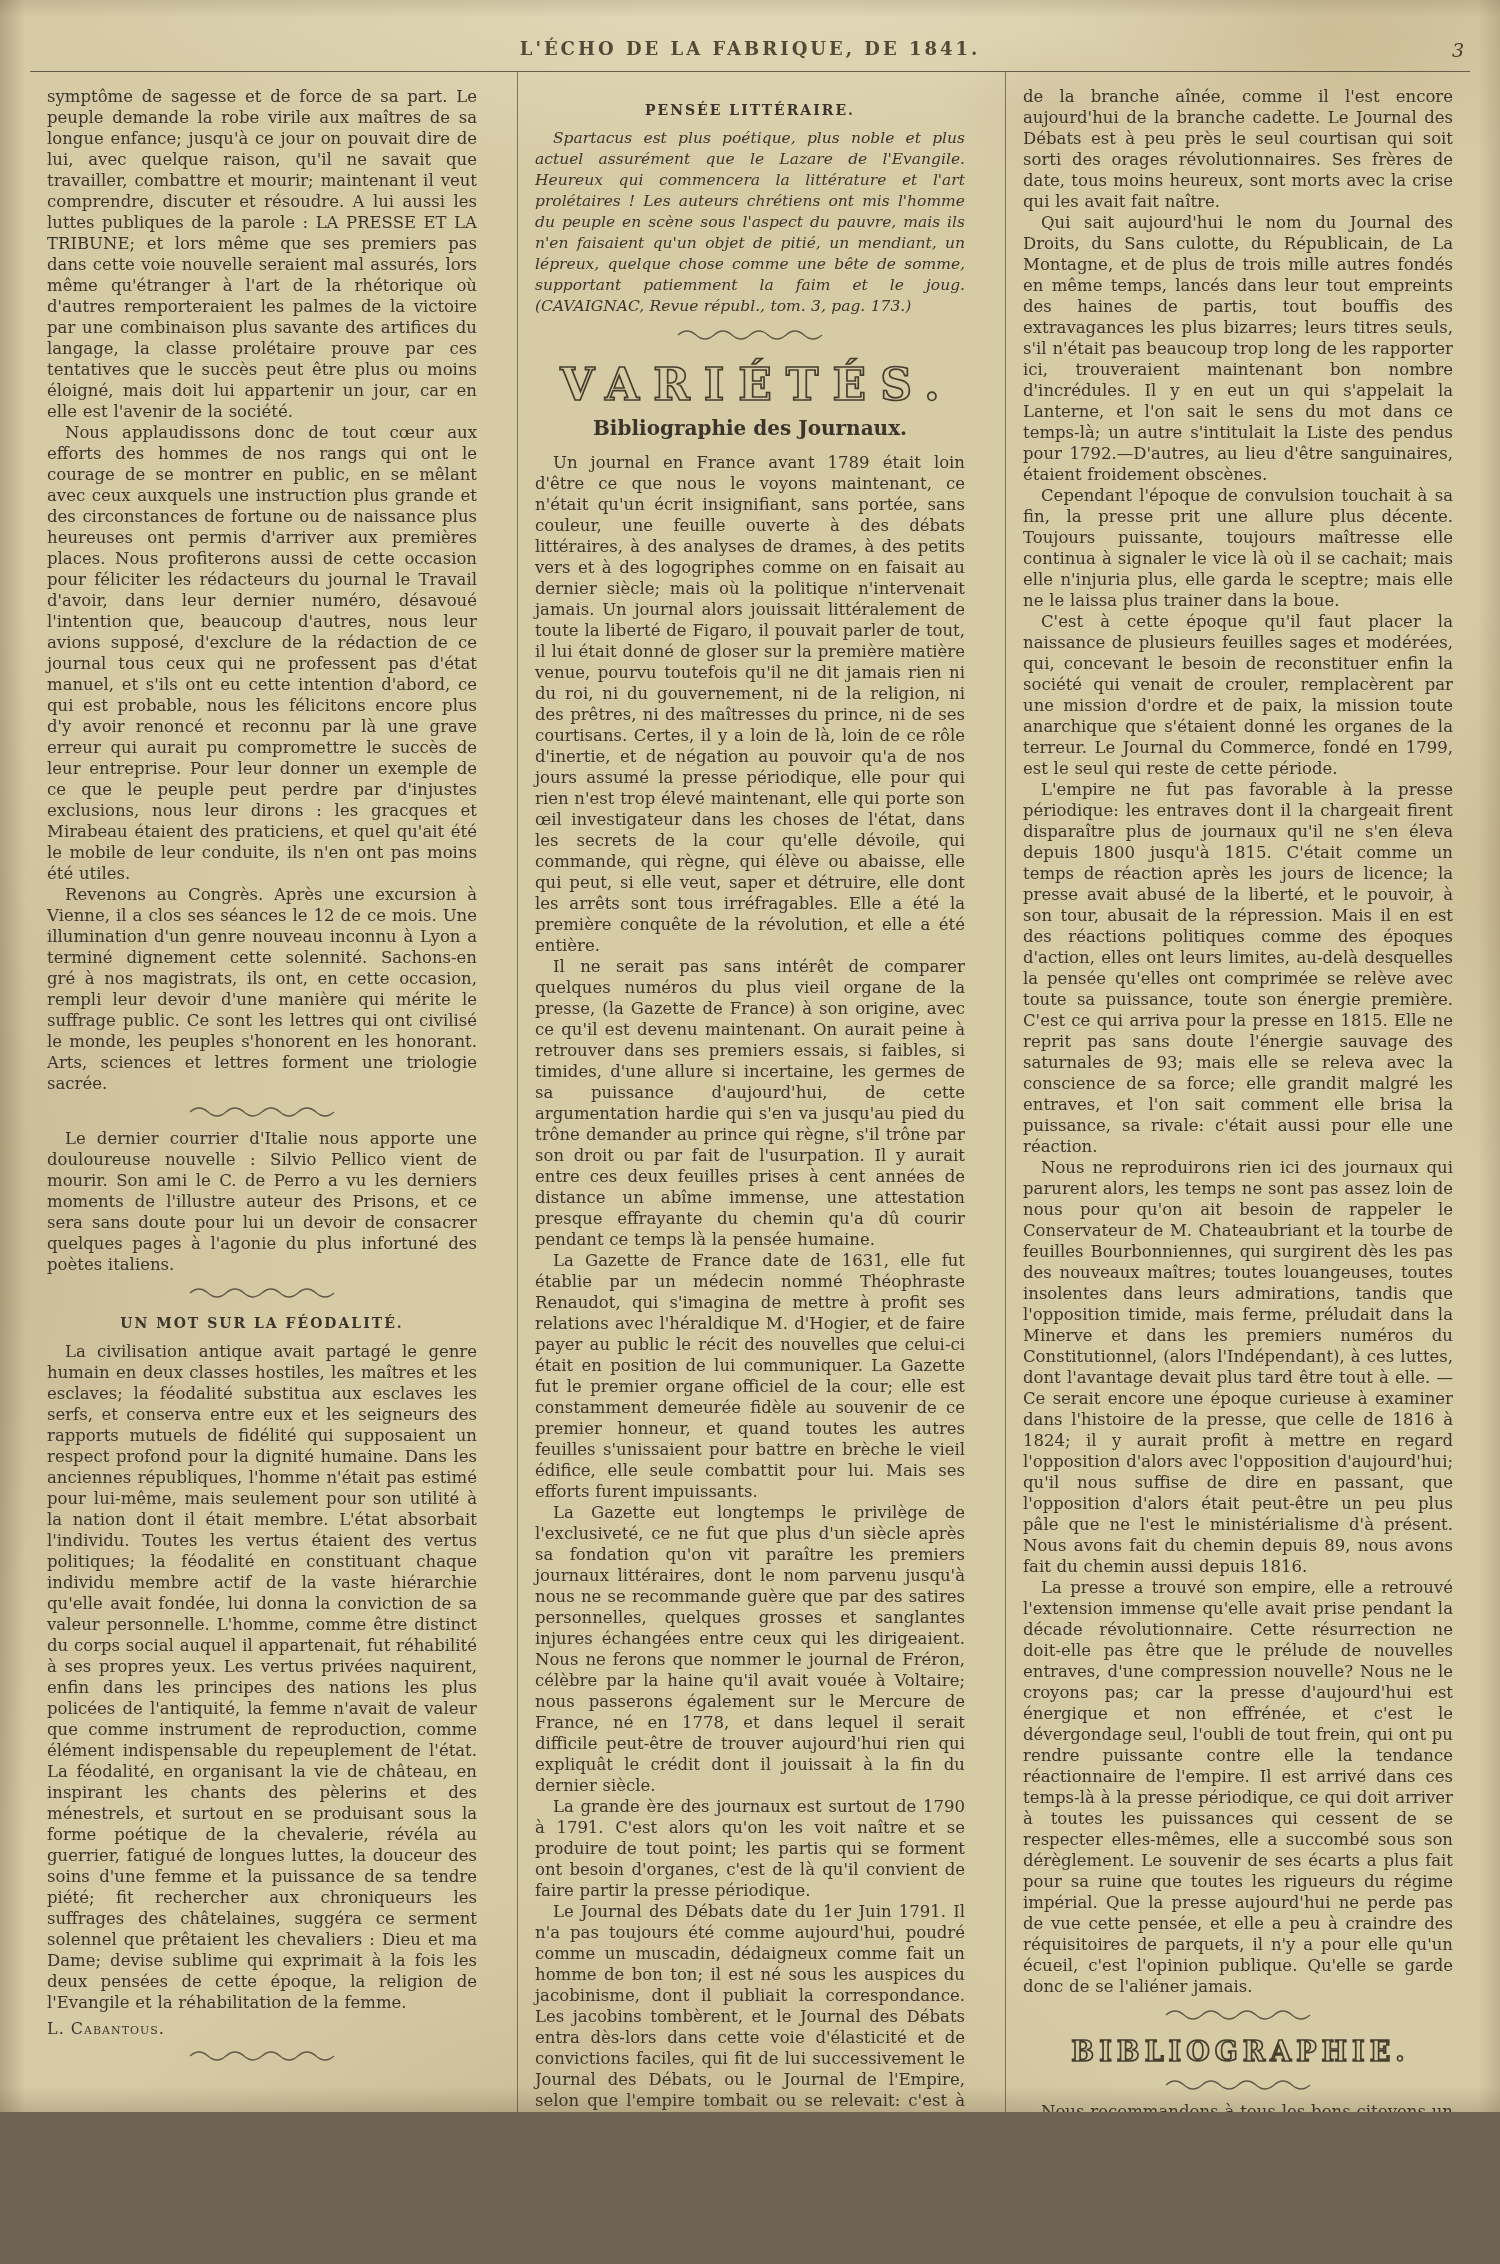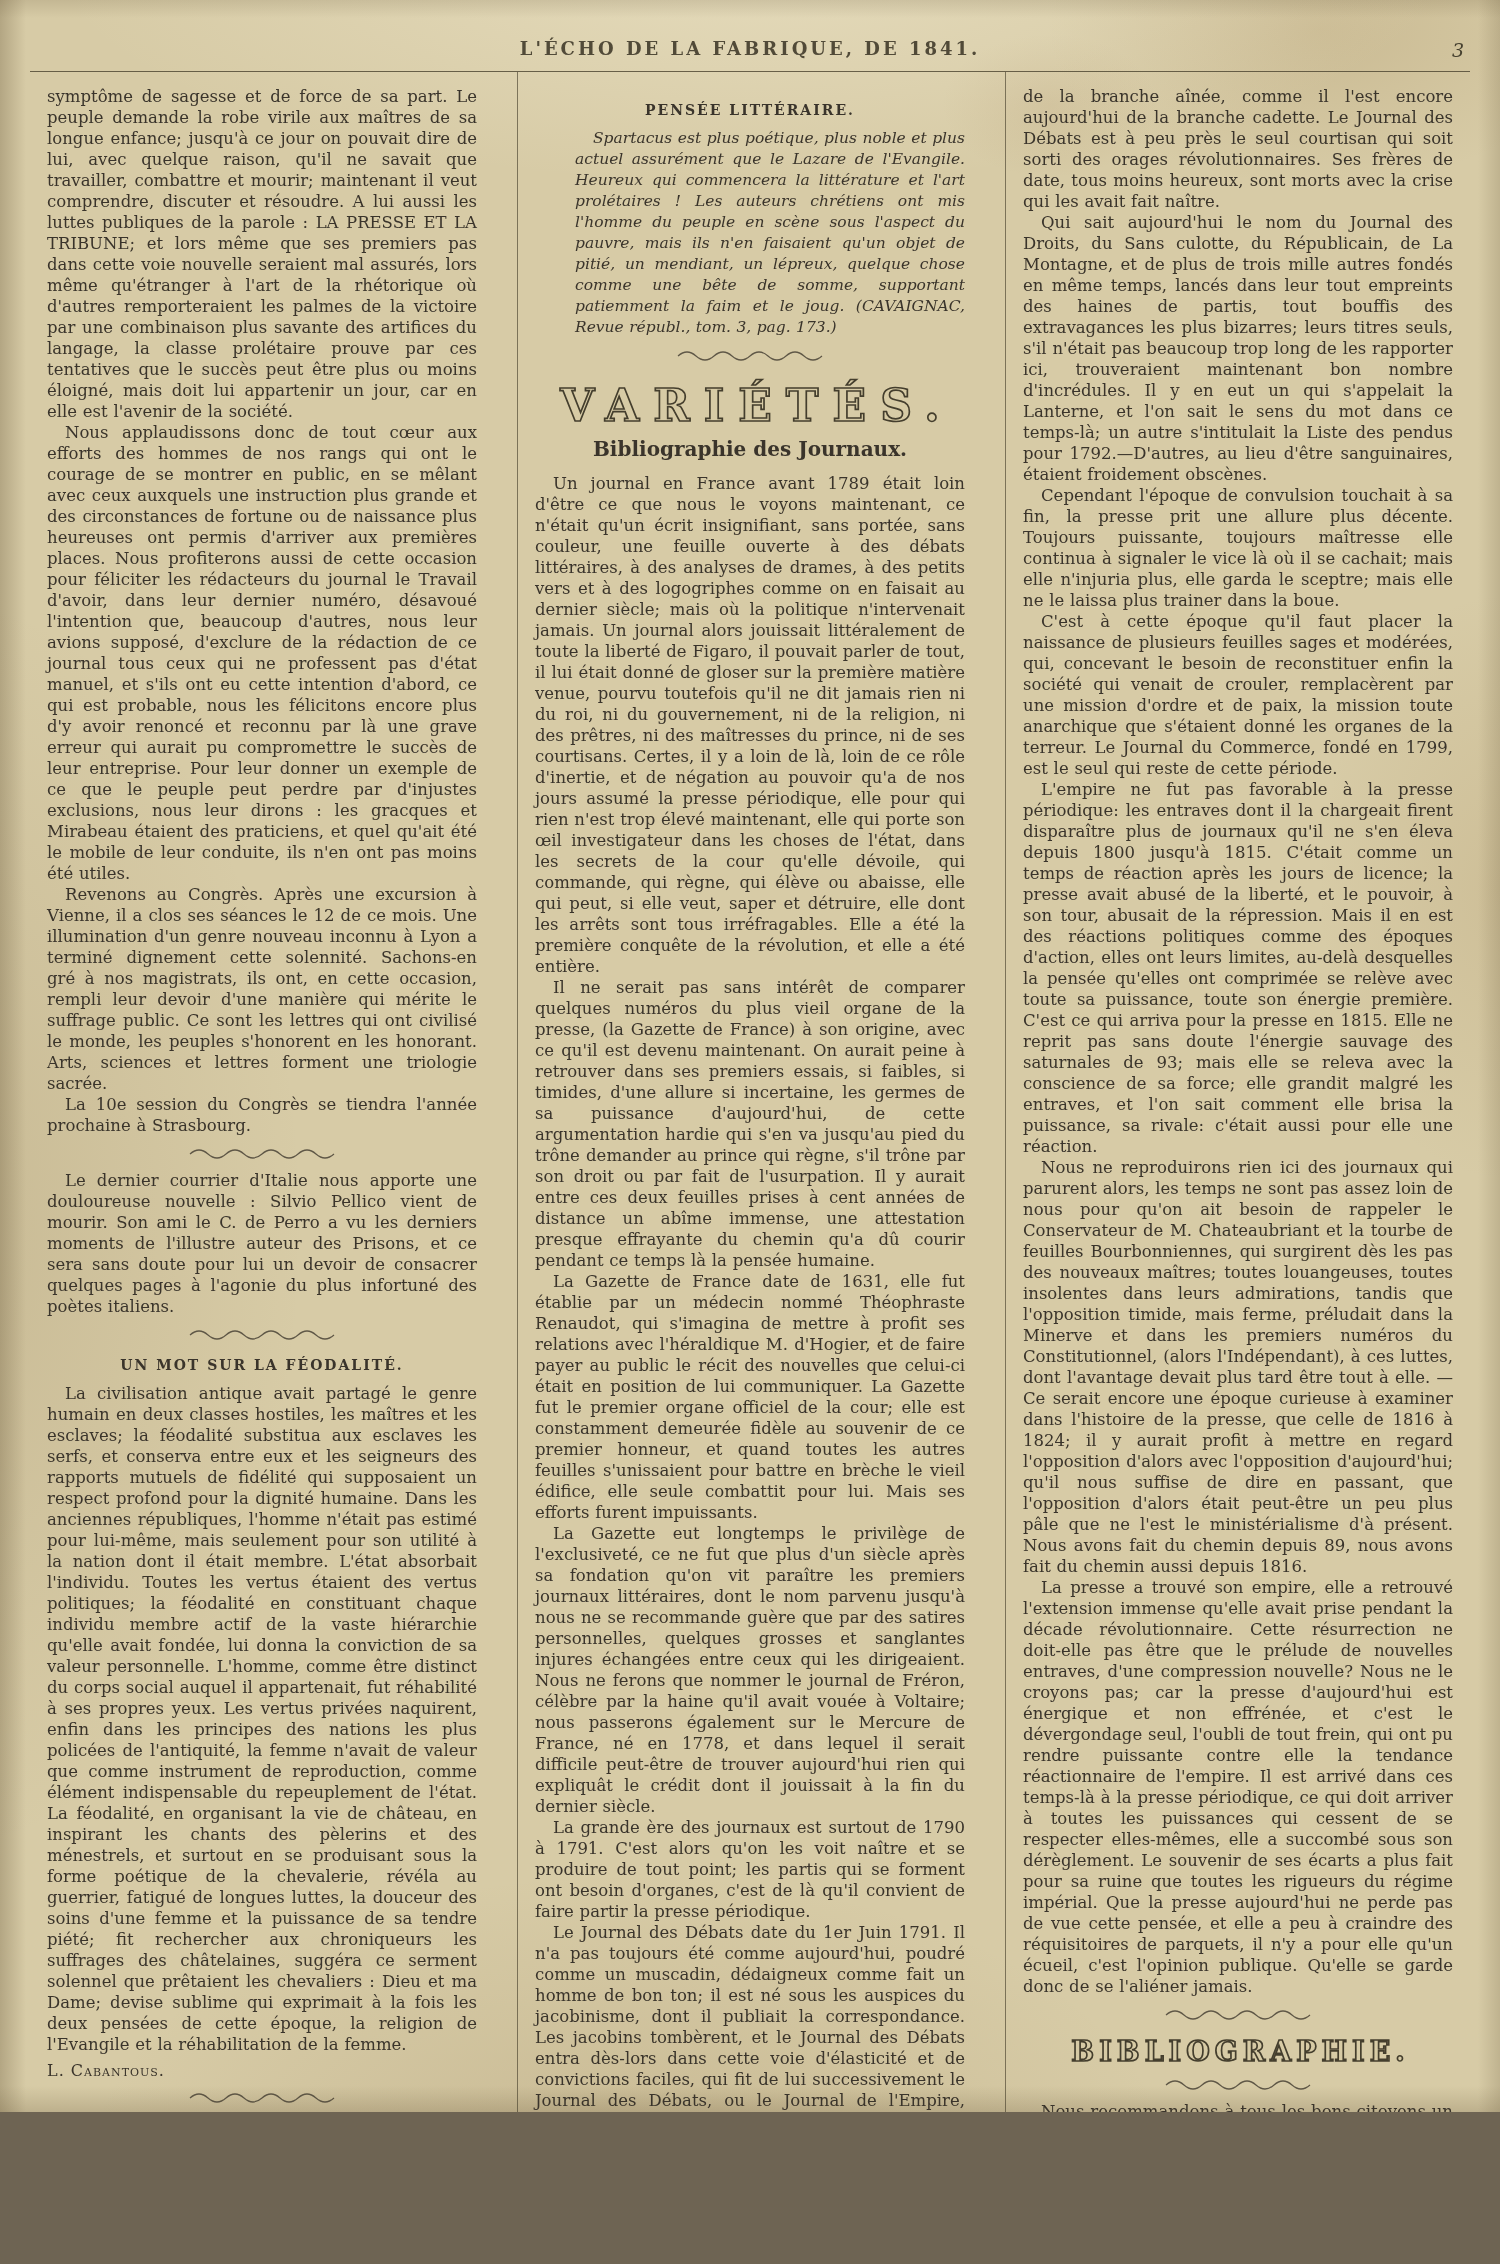--- a/index.html
+++ b/index.html
@@ -66,21 +66,21 @@
   .paragraph {
     margin: 0;
     font-size: 16.5px;
     line-height: 21px;
     text-align: justify;
     text-indent: 18px;
     word-spacing: 0.5px;
     hyphens: auto; -webkit-hyphens: auto;
   }
   .paragraph.noindent { text-indent: 0; }
-  .paragraph.quote { font-style: italic; font-size: 15.5px; margin-left: 40px; }
+  .paragraph.quote { font-style: italic; font-size: 15.5px; }
 
   .heading-small {
     margin: 16px 0 10px;
     text-align: center;
     font-size: 14px;
     font-weight: bold;
     letter-spacing: 2px;
   }
   .heading-sub {
     margin: 6px 0 12px;
@@ -127,21 +127,20 @@
 <div class="page">
   <header class="masthead">
     <div class="masthead-title">L'ÉCHO DE LA FABRIQUE, DE 1841.</div>
     <div class="page-number">3</div>
   </header>
   <main class="columns">
       <div class="column">
         <p class="paragraph noindent">symptôme de sagesse et de force de sa part. Le peuple demande la robe virile aux maîtres de sa longue enfance; jusqu'à ce jour on pouvait dire de lui, avec quelque raison, qu'il ne savait que travailler, combattre et mourir; maintenant il veut comprendre, discuter et résoudre. A lui aussi les luttes publiques de la parole : LA PRESSE ET LA TRIBUNE; et lors même que ses premiers pas dans cette voie nouvelle seraient mal assurés, lors même qu'étranger à l'art de la rhétorique où d'autres remporteraient les palmes de la victoire par une combinaison plus savante des artifices du langage, la classe prolétaire prouve par ces tentatives que le succès peut être plus ou moins éloigné, mais doit lui appartenir un jour, car en elle est l'avenir de la société.</p>
         <p class="paragraph">Nous applaudissons donc de tout cœur aux efforts des hommes de nos rangs qui ont le courage de se montrer en public, en se mêlant avec ceux auxquels une instruction plus grande et des circonstances de fortune ou de naissance plus heureuses ont permis d'arriver aux premières places. Nous profiterons aussi de cette occasion pour féliciter les rédacteurs du journal le Travail d'avoir, dans leur dernier numéro, désavoué l'intention que, beaucoup d'autres, nous leur avions supposé, d'exclure de la rédaction de ce journal tous ceux qui ne professent pas d'état manuel, et s'ils ont eu cette intention d'abord, ce qui est probable, nous les félicitons encore plus d'y avoir renoncé et reconnu par là une grave erreur qui aurait pu compromettre le succès de leur entreprise. Pour leur donner un exemple de ce que le peuple peut perdre par d'injustes exclusions, nous leur dirons : les gracques et Mirabeau étaient des praticiens, et quel qu'ait été le mobile de leur conduite, ils n'en ont pas moins été utiles.</p>
         <p class="paragraph">Revenons au Congrès. Après une excursion à Vienne, il a clos ses séances le 12 de ce mois. Une illumination d'un genre nouveau inconnu à Lyon a terminé dignement cette solennité. Sachons-en gré à nos magistrats, ils ont, en cette occasion, rempli leur devoir d'une manière qui mérite le suffrage public. Ce sont les lettres qui ont civilisé le monde, les peuples s'honorent en les honorant. Arts, sciences et lettres forment une triologie sacrée.</p>
-        <p class="paragraph">La 10e session du Congrès se tiendra l'année prochaine à Strasbourg.</p>
         <div class="ornament">
           <svg width="150" height="12" viewBox="0 0 150 12">
             <path d="M3 6 q 9 -8 18 0 t 18 0 t 18 0 t 18 0 t 18 0 t 18 0 t 18 0 t 18 0" fill="none" stroke="#4a4336" stroke-width="1.2"></path>
           </svg>
         </div>
         <p class="paragraph">Le dernier courrier d'Italie nous apporte une douloureuse nouvelle : Silvio Pellico vient de mourir. Son ami le C. de Perro a vu les derniers moments de l'illustre auteur des Prisons, et ce sera sans doute pour lui un devoir de consacrer quelques pages à l'agonie du plus infortuné des poètes italiens.</p>
         <div class="ornament">
           <svg width="150" height="12" viewBox="0 0 150 12">
             <path d="M3 6 q 9 -8 18 0 t 18 0 t 18 0 t 18 0 t 18 0 t 18 0 t 18 0 t 18 0" fill="none" stroke="#4a4336" stroke-width="1.2"></path>
           </svg>

